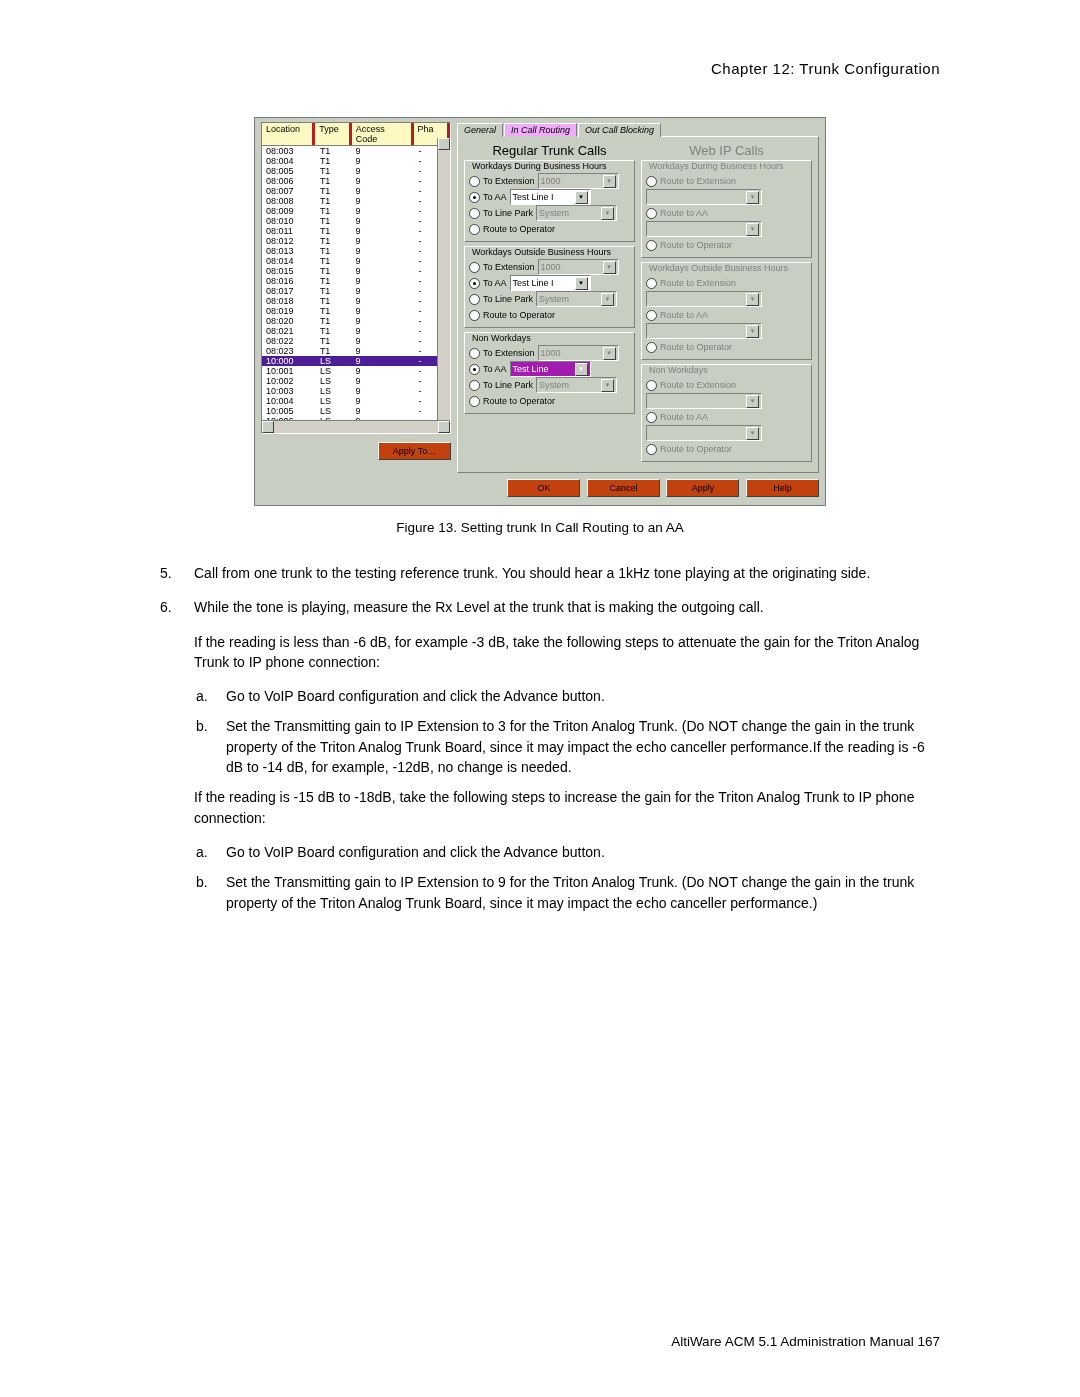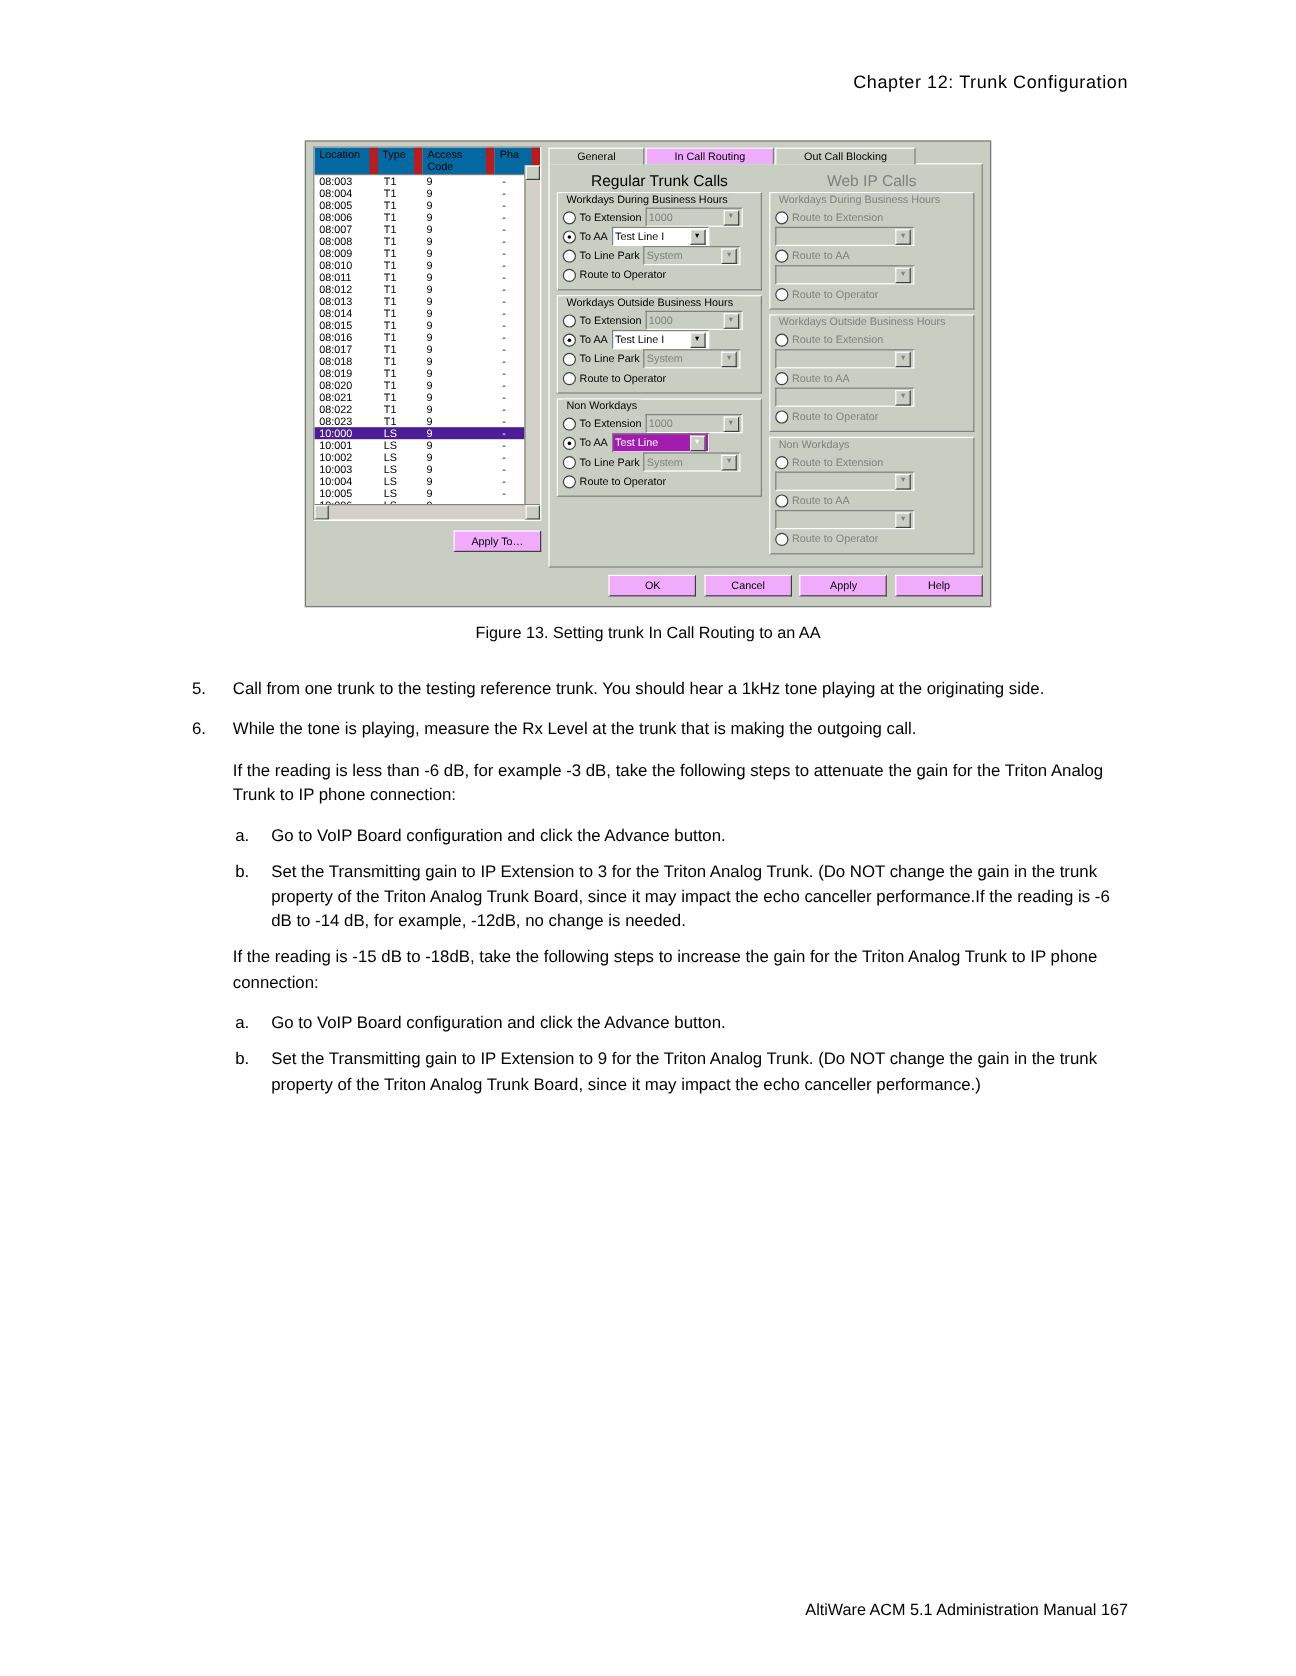--- a/index.html
+++ b/index.html
@@ -61,22 +61,22 @@
     border: 1px solid #808080;
     border-right-color: #fff;
     border-bottom-color: #fff;
     background: #fff;
     height: 310px;
     overflow: hidden;
     position: relative;
   }
   .lv-head { display: flex; border-bottom: 1px solid #808080; }
   .lv-head div {
-    background: #0369a1;
-    border-right: 7px solid #b91c1c;
+    background: #fef9c3;
+    border-right: 3px solid #b91c1c;
     padding: 1px 4px;
   }
   .c-loc { width: 50px; }
   .c-type { width: 30px; }
   .c-acc { width: 60px; }
   .c-pha { width: 30px; }
   .lv-row { display: flex; }
   .lv-row div { padding: 0 4px; overflow: hidden; white-space: nowrap; }
   .lv-row.sel { background: #4c1d95; color: #fff; }
   .scrollbar-v { position:absolute; right:0; top:15px; bottom:0; width:12px; background:#d4d0c8; border-left:1px solid #808080;}
@@ -86,38 +86,38 @@
   }
   .scrollbar-v::after { position:absolute; bottom:0; }
   .scrollbar-v::before { position:absolute; top:0; }
   .scrollbar-h::before { position:absolute; left:0; }
   .scrollbar-h::after { position:absolute; right:0; }
   .applyto-row { text-align: right; padding-top: 8px; }
   .btn {
     display: inline-block;
     min-width: 55px;
     padding: 1px 8px;
-    background: #f0abfc;
+    background: #c2410c;
     border: 1px solid #fff;
     border-right-color: #404040;
     border-bottom-color: #404040;
     text-align: center;
     font-size: 9px;
     cursor: default;
     line-height: 14px;
   }
   .right-pane { flex: 1; }
   .tabs { display: flex; gap: 1px; font-size: 9px; }
   .tab {
-    padding: 1px 23px;
+    padding: 1px 6px;
     border: 1px solid #fff;
     border-bottom: none;
     border-right-color: #808080;
     background: #c9cec2;
-    position: relative; top: 1px;
+    position: relative; top: 1px; font-style: italic;
   }
   .tab.active { background:#f0abfc; z-index:2; border-bottom:1px solid #c9cec2;text-align:center;}
   .tabpanel {
     border: 1px solid #fff;
     border-right-color: #808080;
     border-bottom-color: #808080;
     background: #c9cec2;
     padding: 6px;
     display:flex; gap:6px;
   }

